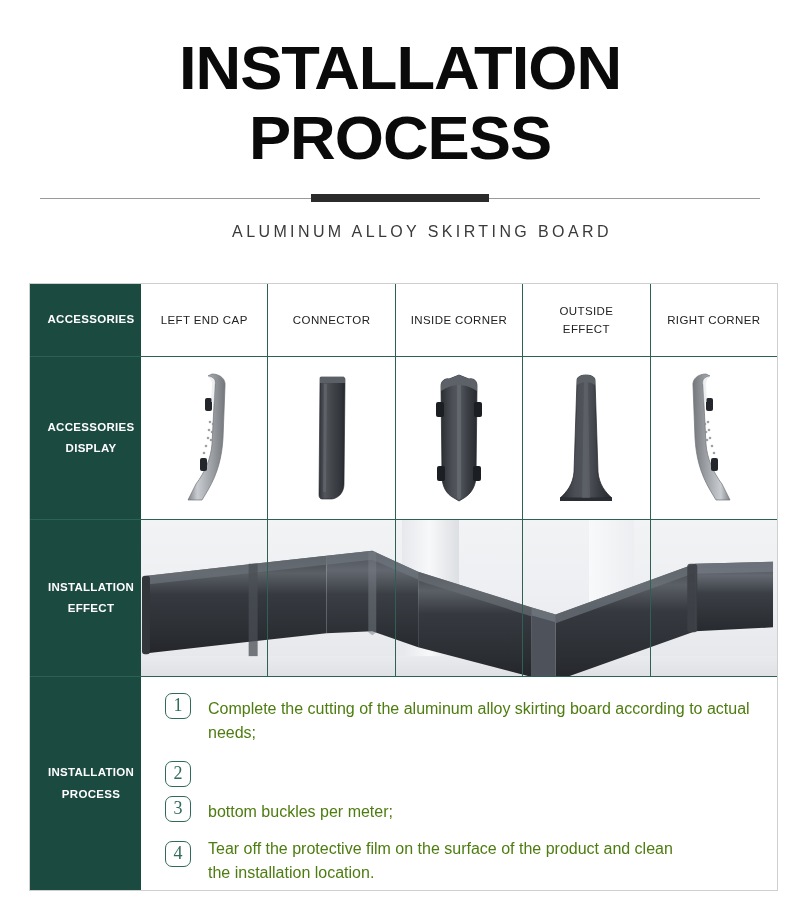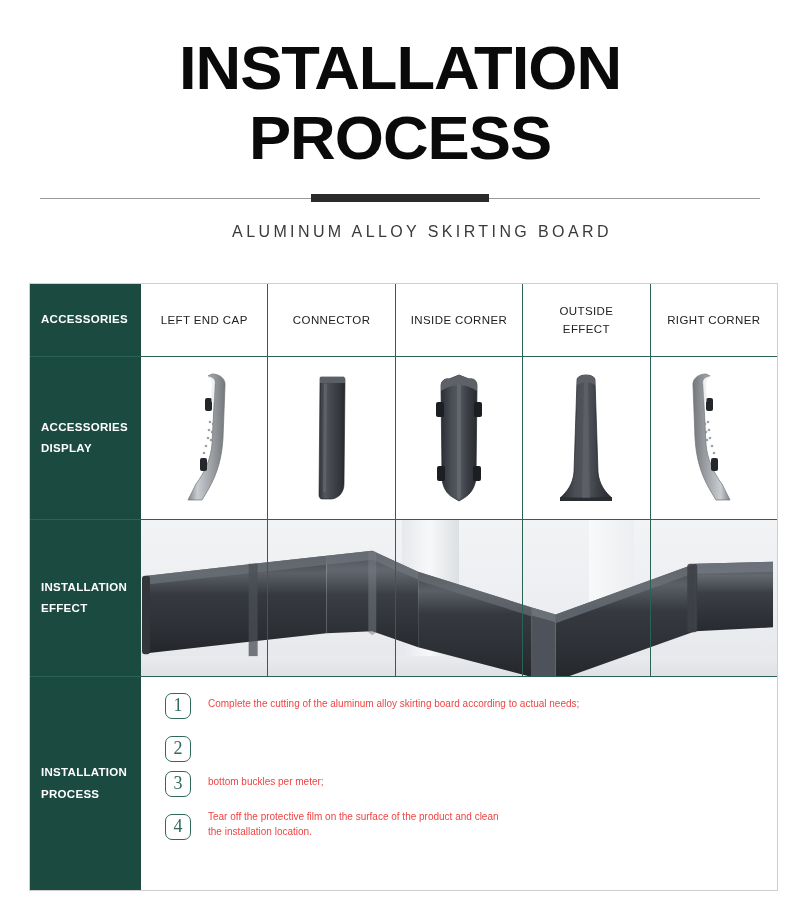--- a/index.html
+++ b/index.html
@@ -89,20 +89,21 @@
     background: #1b4a40;
     color: #ffffff;
     font-size: 11.5px;
     font-weight: bold;
     letter-spacing: 0.3px;
     display: flex;
     flex-direction: column;
     justify-content: center;
     padding-left: 11px;
     line-height: 1.85;
+    align-items: center;
   }
   .label-cell span { display: block; }
 
   .cells {
     display: flex;
     flex: 1 1 auto;
     position: relative;
   }
   .cell {
     flex: 1 1 0;
@@ -151,22 +152,22 @@
     border: 1.6px solid #2f6a5b;
     border-radius: 7px;
     color: #2f6a5b;
     font-family: "Liberation Serif", serif;
     font-size: 18px;
     line-height: 23px;
     text-align: center;
     margin-right: 17px;
   }
   .step-text {
-    font-size: 10px;
-    color: #ef4444;
+    font-size: 16px;
+    color: #4d7c0f;
     line-height: 1.48;
     padding-top: 4px;
   }
   .step-text .l2 { display: block; }
   .step.two-line .step-num { margin-top: 8px; }
 
   
   .art { display: block; }
 
   

